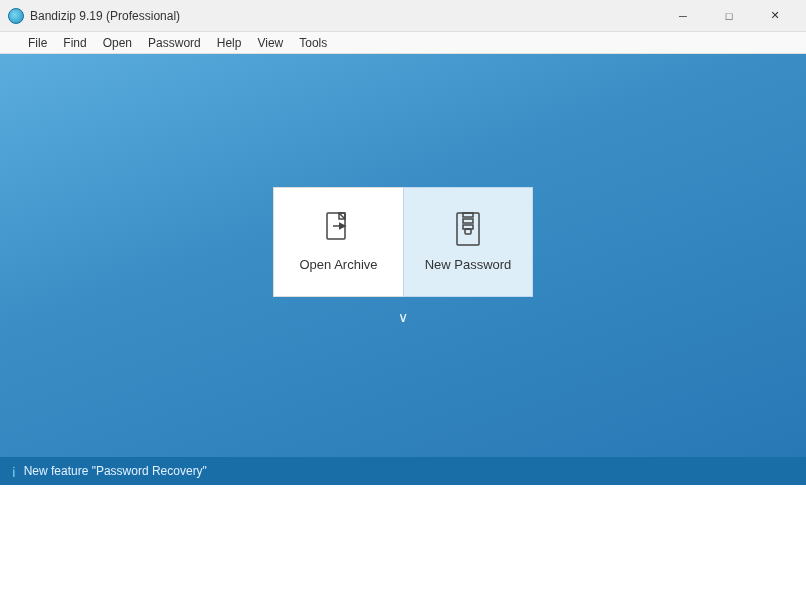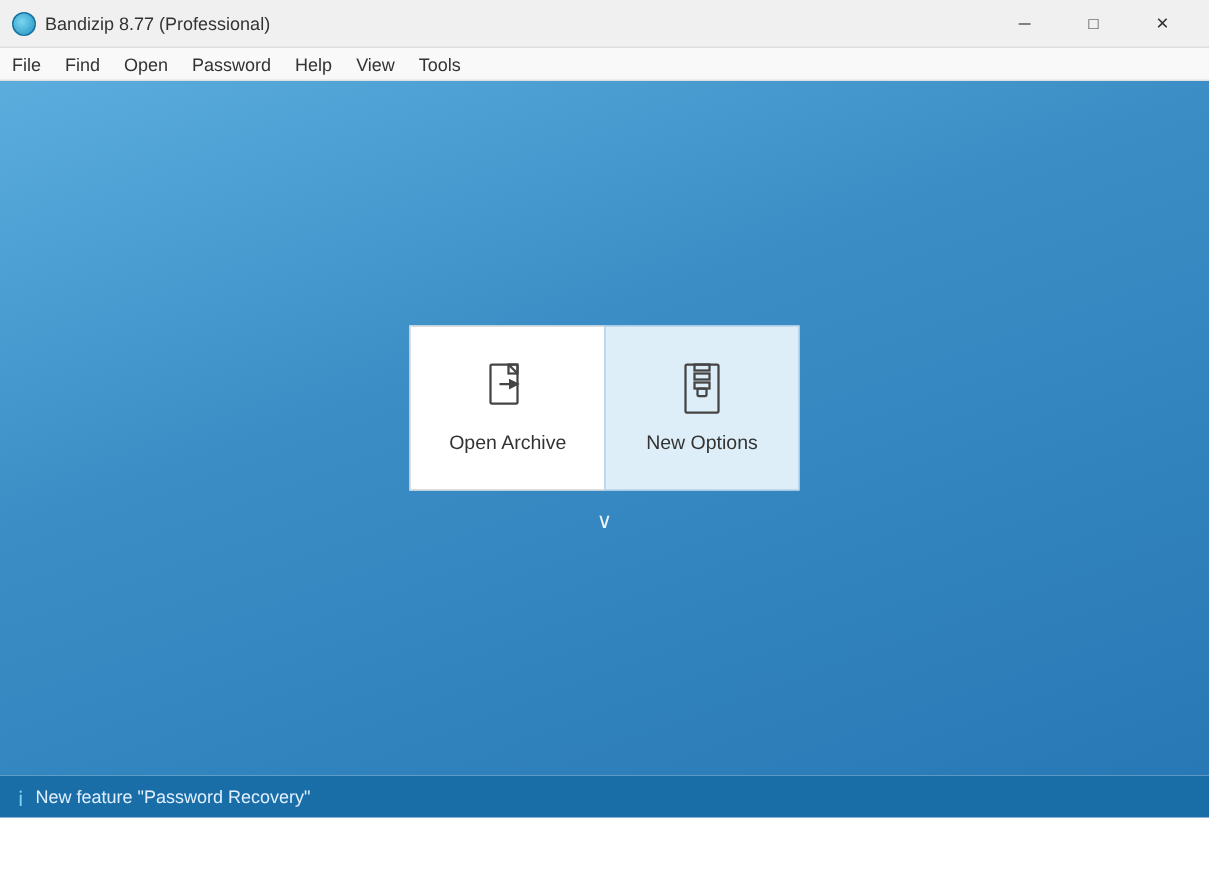--- a/index.html
+++ b/index.html
@@ -37,35 +37,35 @@
       color: #333;
     }
 
     
     .menubar {
       height: 22px;
       background: #f9f9f9;
       display: flex;
       align-items: flex-start;
       border-bottom: 1px solid #e0e0e0;
-      padding: 0 0;
+      padding: 0 20px;
     }
     .menu-item {
       padding: 2px 8px;
       font-size: 12px;
       color: #333;
       cursor: pointer;
       height: 22px;
       display: flex; align-items: center;
     }
 
     
     .main-area {
       width: 806px;
-      height: 463px;
+      height: 403px;
       background: linear-gradient(160deg, #5badde 0%, #3a8ec5 40%, #2878b5 100%);
       display: flex;
       flex-direction: column;
       align-items: center;
       justify-content: center;
       position: relative;
     }
 
     
     .cards-container {
@@ -142,21 +142,21 @@
       border: 1px solid #1070a0;
     }
   </style>
 </head>
 <body>
 
 <div class="titlebar">
   <div class="titlebar-icon">
     <div class="logo-circle"></div>
   </div>
-  <span class="titlebar-title">Bandizip 8.77 (Professional)</span>
+  <span class="titlebar-title">Bandizip 9.19 (Professional)</span>
   <div class="titlebar-controls">
     <div class="titlebar-btn">─</div>
     <div class="titlebar-btn">□</div>
     <div class="titlebar-btn close">✕</div>
   </div>
 </div>
 
 <div class="menubar">
 
 <div class="menu-item">File</div>
@@ -195,21 +195,21 @@
 
           <rect x="7" y="2" width="22" height="32" rx="1" fill="none" stroke="#444" stroke-width="1.5"></rect>
 
           <rect x="13" y="2" width="10" height="4" fill="none" stroke="#444" stroke-width="1.5"></rect>
           <rect x="13" y="8" width="10" height="4" fill="none" stroke="#444" stroke-width="1.5"></rect>
           <rect x="13" y="14" width="10" height="4" fill="none" stroke="#444" stroke-width="1.5"></rect>
 
           <rect x="15" y="18" width="6" height="5" rx="1" fill="none" stroke="#444" stroke-width="1.5"></rect>
         </svg>
       </div>
-      <span class="card-label">New Options</span>
+      <span class="card-label">New Password</span>
     </div>
   </div>
 
   <div class="chevron-btn">∨</div>
 </div>
 
 <div class="statusbar">
   <span class="statusbar-icon">ℹ</span>
   <span class="statusbar-text">New feature "Password Recovery"</span>
 </div>

